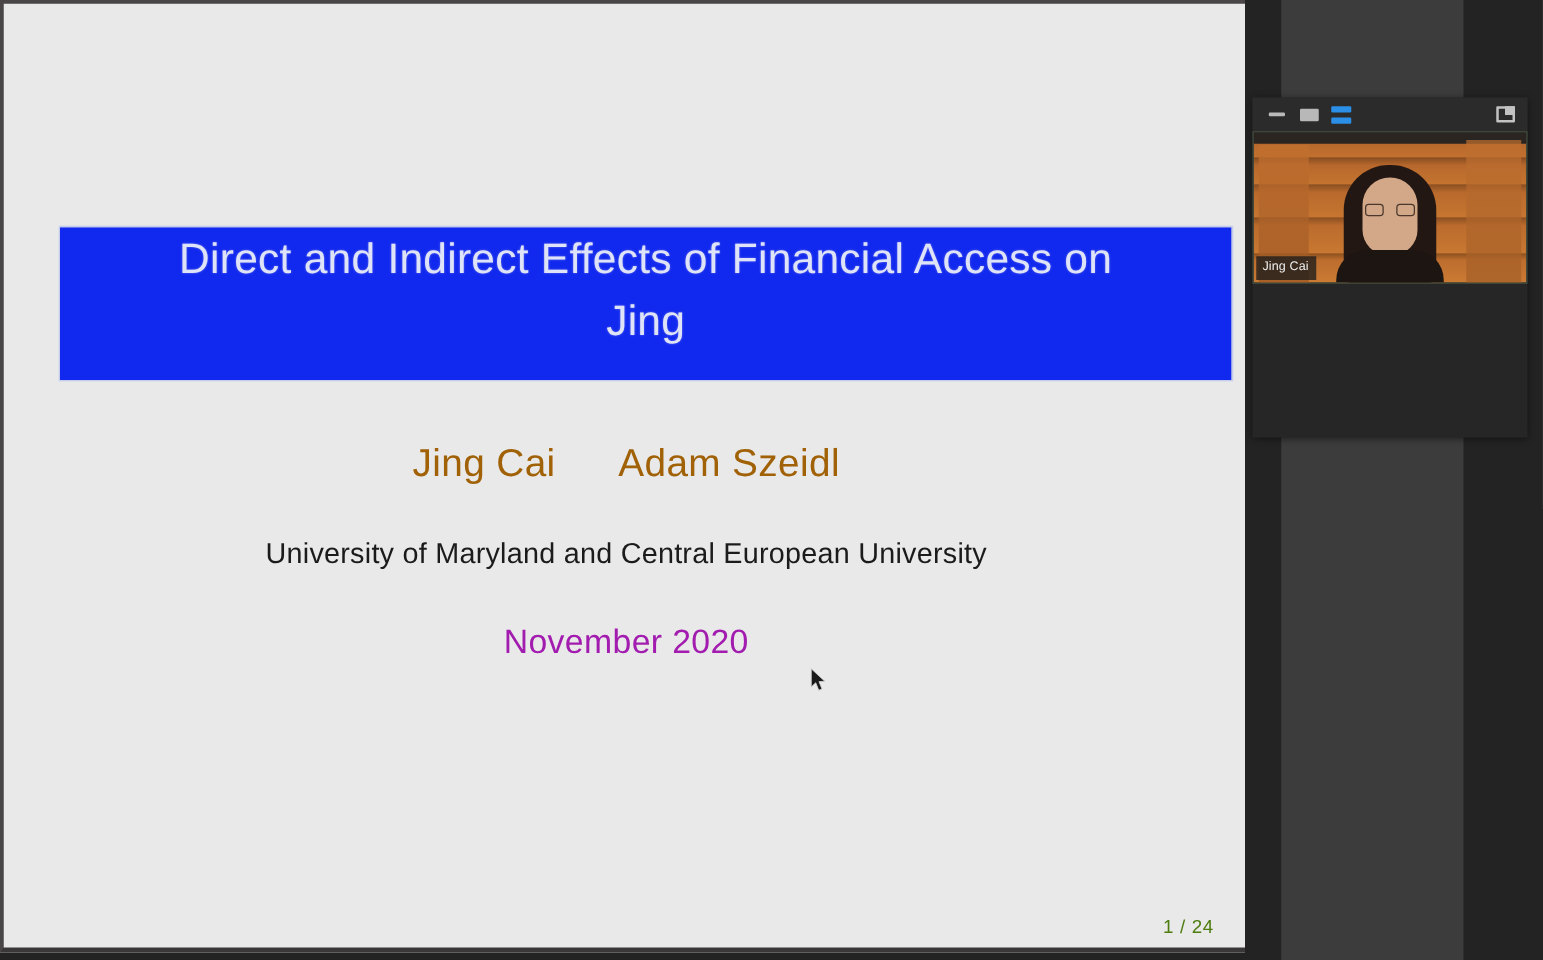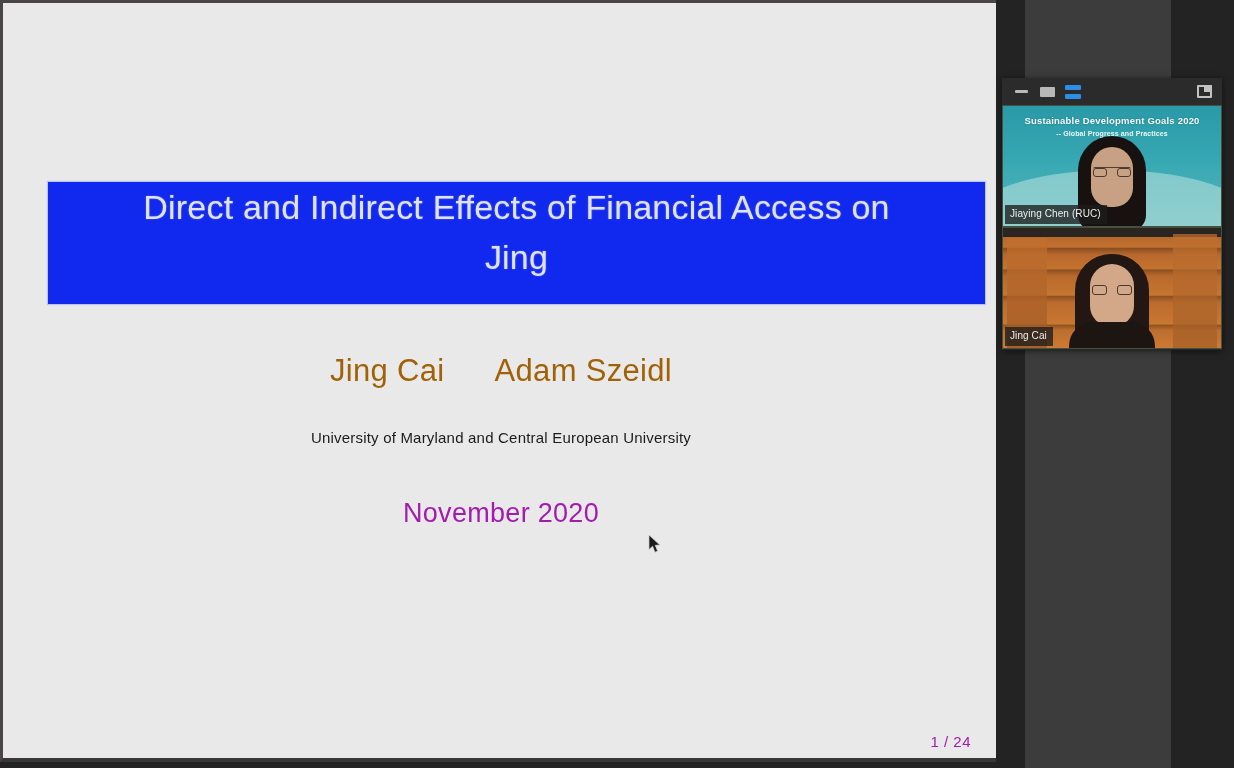--- a/index.html
+++ b/index.html
@@ -93,42 +93,42 @@
     letter-spacing: 0.3px;
   }
   .authors .gap { display: inline-block; width: 34px; }
 
   .affiliation {
     position: absolute;
     left: 0;
     top: 426px;
     width: 996px;
     text-align: center;
-    font-size: 15px;
+    font-size: 23px;
     color: #1b1b1b;
     letter-spacing: 0.2px;
   }
 
   .date {
     position: absolute;
     left: 0;
     top: 495px;
     width: 996px;
     text-align: center;
     font-size: 27px;
     color: #a21caf;
     letter-spacing: 0.3px;
   }
 
   .page-indicator {
     position: absolute;
     right: 25px;
     bottom: 8px;
     font-size: 15px;
-    color: #a21caf;
+    color: #4d7c0f;
     letter-spacing: 0.5px;
   }
 
   
   .cursor {
     position: absolute;
     left: 648px;
     top: 534px;
     width: 14px;
     height: 20px;
@@ -457,31 +457,20 @@
             <span></span>
         </span>
       </div>
       <div class="vp-ctrl-right">
         <span class="ctrl-pip"></span>
       </div>
     </div>
 
     <div class="vp-tiles">
 
-      <div class="vp-tile">
-        <div class="tile1-bg">
-          <div class="tile1-arc"></div>
-        </div>
-        <div class="tile1-title">Sustainable Development Goals 2020</div>
-        <div class="tile1-sub">-- Global Progress and Practices</div>
-        <div class="p1-hair"></div>
-        <div class="p1-face"></div>
-        <div class="p1-glass"></div>
-        <div class="vp-name">Jiaying Chen  (RUC)</div>
-      </div>
 
       <div class="vp-tile">
         <div class="tile2-bg"></div>
         <div class="tile2-dark-top"></div>
         <div class="tile2-panel-l"></div>
         <div class="tile2-panel-r"></div>
         <div class="p2-hair"></div>
         <div class="p2-face"></div>
         <div class="p2-glass"></div>
         <div class="p2-body"></div>

